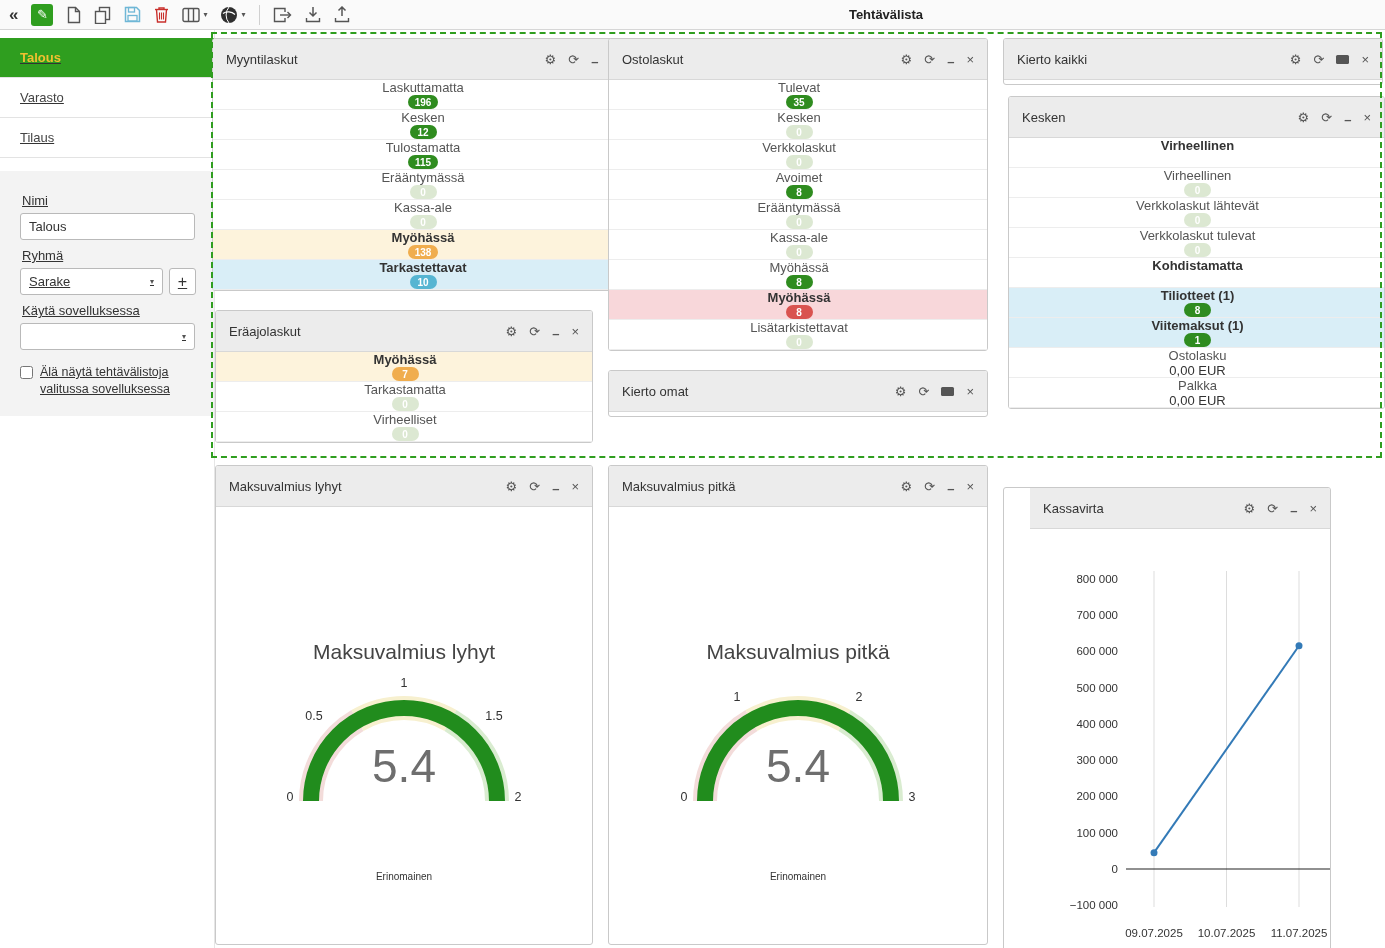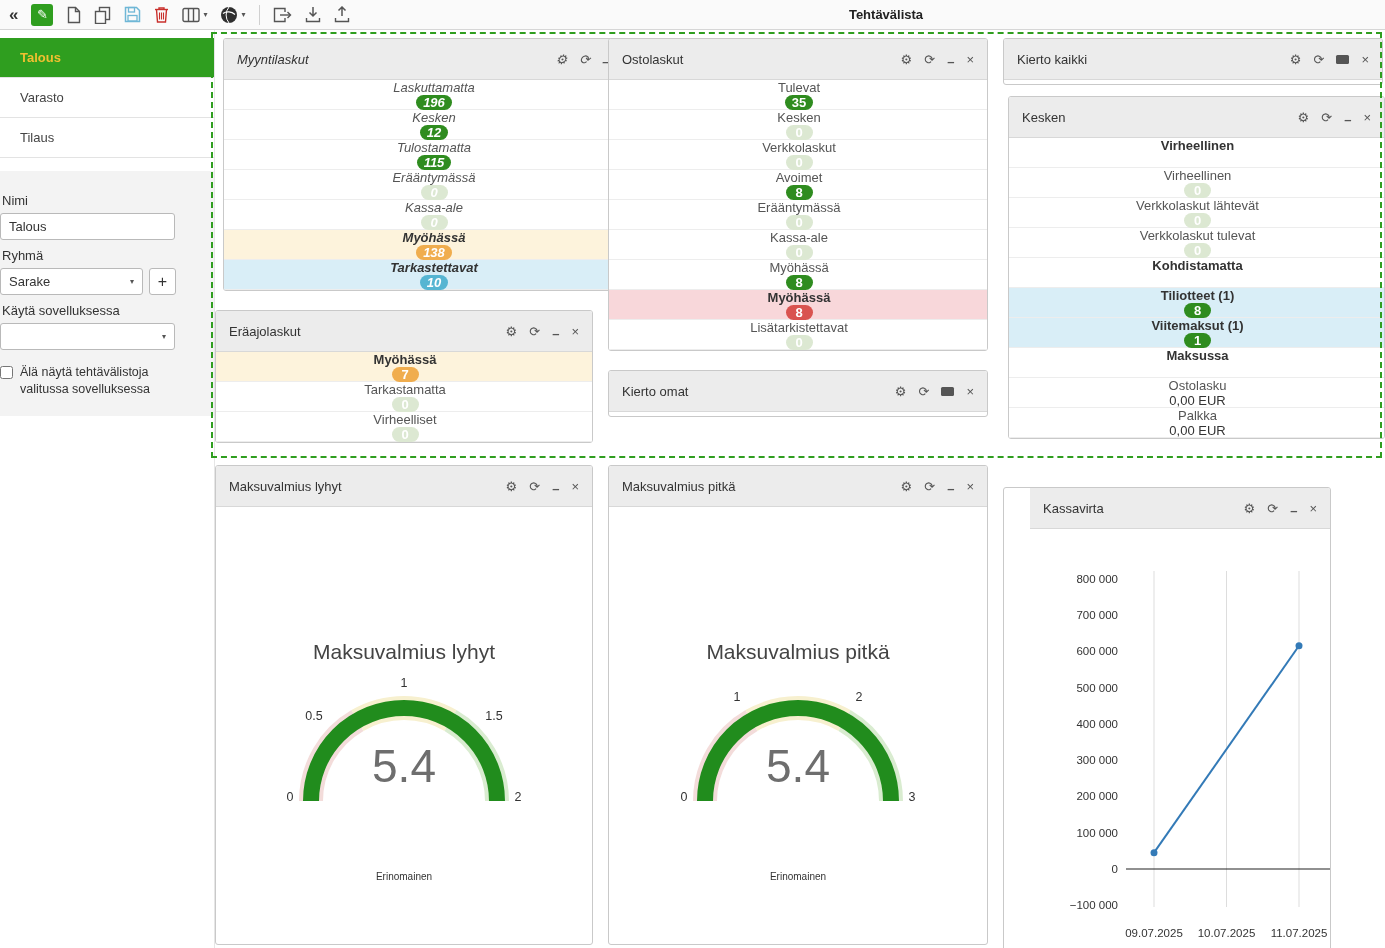--- a/index.html
+++ b/index.html
@@ -17,28 +17,28 @@
     border-radius:3px; color:#fff; font-size:13px; display:flex;
     align-items:center; justify-content:center; }
   .tb-group { display:flex; align-items:center; gap:3px; cursor:pointer; }
   .caret { font-size:8px; color:#555; }
   .tb-sep { width:1px; height:20px; background:#d0d0d0; }
   .tb-title { position:absolute; left:886px; top:0; height:30px; line-height:30px;
     transform:translateX(-50%); font-weight:700; font-size:13px; color:#222; }
 
   
   .sidebar { position:absolute; left:0; top:30px; width:215px; height:918px;
-    background:#fff; border-right:1px solid #e6e6e6; }
+    background:#fff; border-right:1px solid #e6e6e6;text-decoration:underline; }
   .side-tabs { margin-top:8px; }
   .side-tab { height:40px; display:flex; align-items:center; padding:0 20px;
     font-size:13px; color:#444; border-bottom:1px solid #e3e3e3; background:#fff;
     cursor:pointer; }
   .side-tab.active { background:var(--accent-green,#2f9e1f);
     color:var(--active-tab-text,#f0c030); font-weight:700; }
-  .side-form { margin-top:13px; background:#f3f3f3; padding:14px 18px 18px 0; }
+  .side-form { margin-top:13px; background:#f3f3f3; padding:14px 18px 18px 20px; }
   .form-label { font-size:13px; color:#333; margin:8px 0 5px 2px; }
   .text-input { width:175px; height:27px; border:1px solid #b9b9b9; border-radius:3px;
     background:#fff; padding:0 8px; font-size:13px; color:#333;
     font-family:inherit; }
   .select-row { display:flex; gap:6px; align-items:center; }
   .fake-select { display:flex; align-items:center; justify-content:space-between;
     background:#fff; border:1px solid #b9b9b9; border-radius:3px; height:27px;
     padding:0 8px; font-size:13px; color:#333; cursor:pointer; }
   .sel-group { width:143px; }
   .sel-app { width:175px; }
@@ -65,21 +65,21 @@
   .wrow { height:30px; display:flex; align-items:center; justify-content:space-between;
     padding:0 12px 0 14px; border-bottom:1px solid #ededed; font-size:13px;
     color:#555; cursor:pointer; background:#fff;flex-direction:column; }
   .wrow.r-warning { background:var(--row-warning-bg,#fdf3dc); }
   .wrow.r-info { background:var(--row-info-bg,#d9eef7); }
   .wrow.r-danger { background:var(--row-danger-bg,#f8d7da); }
   .wrow.r-warning .wrow-label, .wrow.r-info .wrow-label,
   .wrow.r-danger .wrow-label, .wrow.r-section .wrow-label
     { font-weight:700; color:#333; }
   .badge { min-width:27px; height:17px; border-radius:9px; color:#fff;
-    font-size:13px; font-weight:700; display:flex; align-items:center;
+    font-size:10px; font-weight:700; display:flex; align-items:center;
     justify-content:center; padding:0 7px; }
   .badge:empty { display:none; }
   .badge.b-green { background:var(--badge-green,#2f8c1f); }
   .badge.b-orange { background:var(--badge-orange,#f0ad4e); }
   .badge.b-blue { background:var(--badge-blue,#56b5d2); }
   .badge.b-red { background:var(--badge-red,#d9534f); }
   .badge.b-zero { background:var(--badge-zero-bg,#dce8d2); }
   .badge.b-amount { background:none; color:#333; font-weight:400; font-size:13px;
     padding:0; border-radius:0; min-width:0; }
 
@@ -209,21 +209,21 @@
       </div>
       <div class="chk-row">
         <input type="checkbox" style="">
         <span class="chk-label">Älä näytä tehtävälistoja valitussa sovelluksessa</span>
       </div>
     </div>
   </div>
 
   <div class="dropzone"></div>
 
-  <div class="widget" style="left:223px; top:38px; width:420px;font-style:italic;">
+  <div class="widget" style="left:212px; top:38px; width:420px;">
     <div class="widget-header">
       <span class="widget-title">Myyntilaskut</span>
       <span class="widget-icons">
         <span class="wicon">⚙</span>
         <span class="wicon">⟳</span>
         <span class="wicon minimize">–</span>
         <span class="wicon">×</span>
       </span>
     </div>
     <div>
@@ -393,24 +393,20 @@
           <span class="wrow-label">Kohdistamatta</span>
 
         </div>
         <div class="wrow r-info">
           <span class="wrow-label">Tiliotteet (1)</span>
           <span class="badge b-green">8</span>
         </div>
         <div class="wrow r-info">
           <span class="wrow-label">Viitemaksut (1)</span>
           <span class="badge b-green">1</span>
-        </div>
-        <div class="wrow r-section">
-          <span class="wrow-label">Maksussa</span>
-
         </div>
         <div class="wrow">
           <span class="wrow-label">Ostolasku</span>
           <span class="badge b-amount">0,00 EUR</span>
         </div>
         <div class="wrow">
           <span class="wrow-label">Palkka</span>
           <span class="badge b-amount">0,00 EUR</span>
         </div>
       </div>

